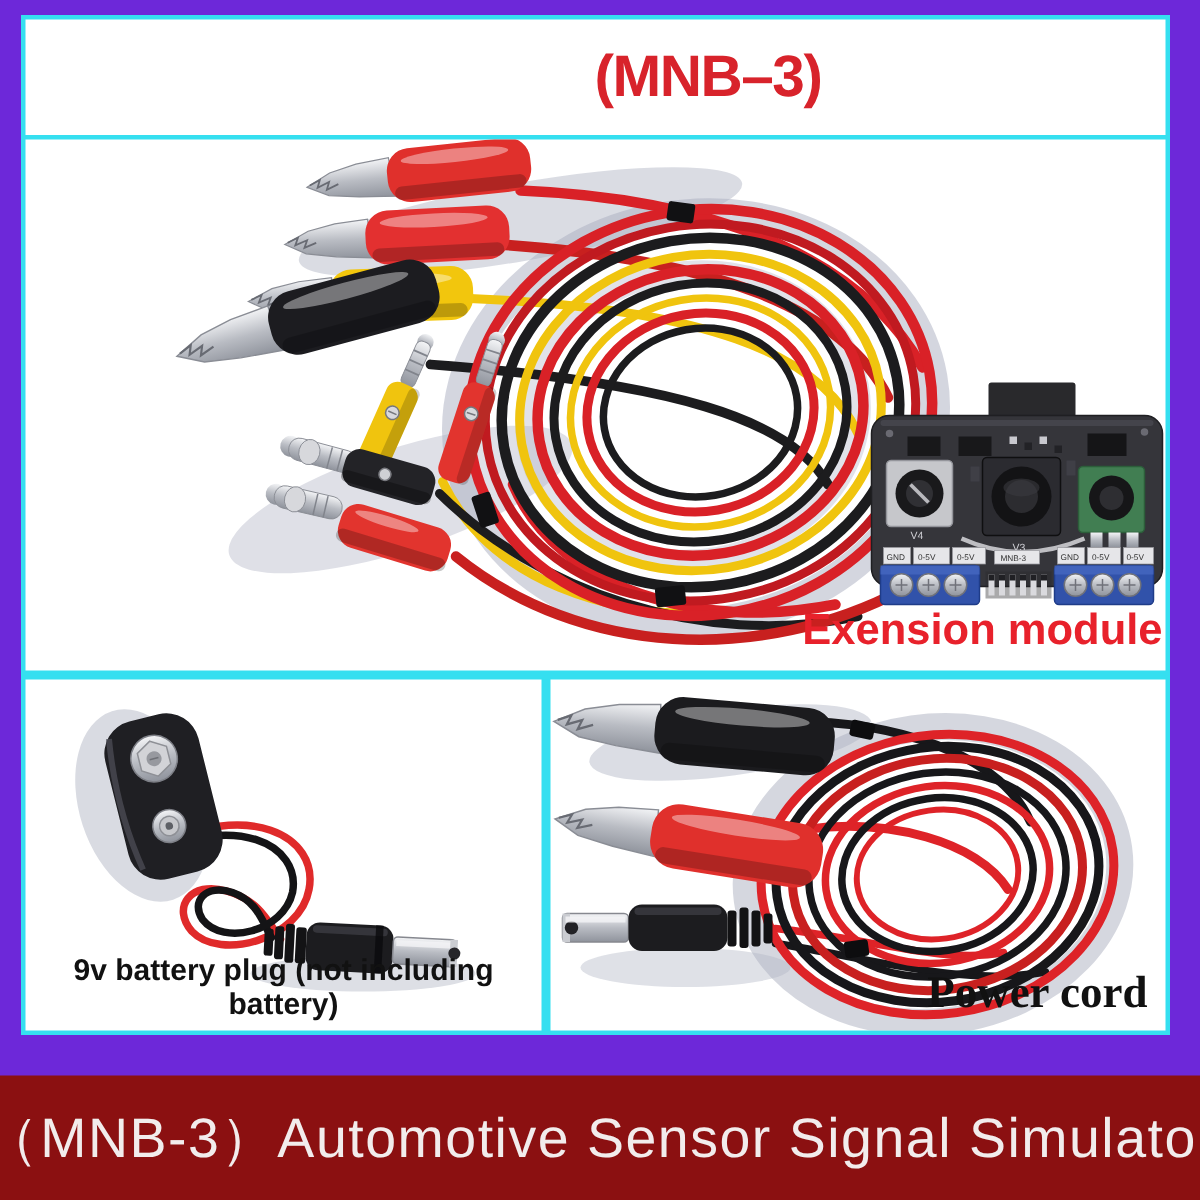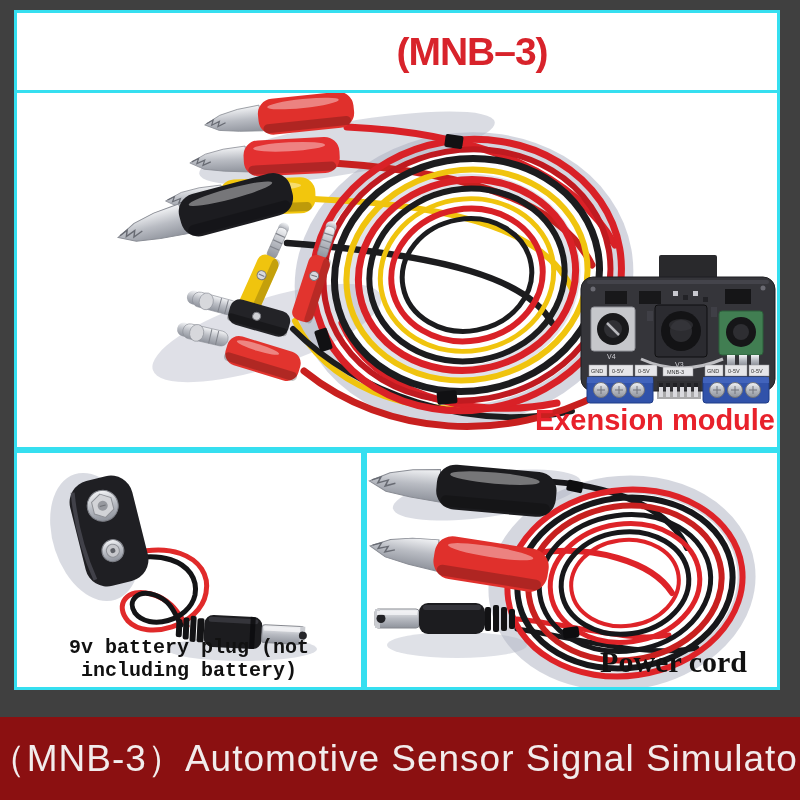--- a/index.html
+++ b/index.html
@@ -1,32 +1,32 @@
 <!DOCTYPE html>
 <html><head>
 <meta charset="utf-8">
 <style>
   html,body{margin:0;padding:0;background:#ffffff;}
-  .canvas{position:relative;width:800px;height:800px;background:#404040;overflow:hidden;
+  .canvas{position:relative;width:800px;height:800px;background:#6d28d9;overflow:hidden;
           font-family:"Liberation Sans",sans-serif;}
   .box{position:absolute;border:3px solid #35dff0;box-sizing:border-box;background:#ffffff;}
   .banner{left:14px;top:10px;width:766px;height:83px;display:flex;align-items:center;
           justify-content:center;padding-left:150px;}
   .banner .model{font-weight:bold;font-size:39px;color:#d8232b;letter-spacing:-1px;white-space:pre;}
   .banner .btitle{font-weight:bold;font-size:39px;color:#d8232b;margin-left:12px;white-space:pre;}
   .main{left:14px;top:90px;width:766px;height:360px;}
   .panel-svg{position:absolute;left:0;top:0;width:100%;height:100%;}
   .cap-lines{position:absolute;left:20px;bottom:5px;width:760px;text-align:center;
              font-family:"Liberation Serif",serif;font-weight:bold;font-size:31px;color:#151515;}
   .cap-module{position:absolute;right:2px;bottom:10px;font-weight:bold;font-size:29px;color:#e8212b;text-align:right;}
   .bl{left:14px;top:450px;width:350px;height:240px;}
   .br{left:364px;top:450px;width:416px;height:240px;}
   .cap-bl{position:absolute;left:0;bottom:5px;width:100%;text-align:center;
-          font-family:Liberation Mono, monospace;font-weight:bold;font-size:20px;color:#111;}
-  .cap-br{position:absolute;right:30px;bottom:8px;font-family:"Liberation Serif",serif;
+          font-family:Liberation Sans, sans-serif;font-weight:bold;font-size:20px;color:#111;}
+  .cap-br{position:absolute;right:12px;bottom:8px;font-family:"Liberation Serif",serif;
           font-weight:bold;font-size:30px;color:#111;}
   .footer{position:absolute;left:0;top:717px;width:800px;height:83px;background:#8b1011;
           display:flex;align-items:center;justify-content:center;}
   .footer .ftext{color:#f2ecec;font-size:37px;letter-spacing:1px;white-space:pre;}
   svg text{font-family:"Liberation Sans",sans-serif;}
 </style>
 </head>
 <body>
 
 <div class="canvas">

